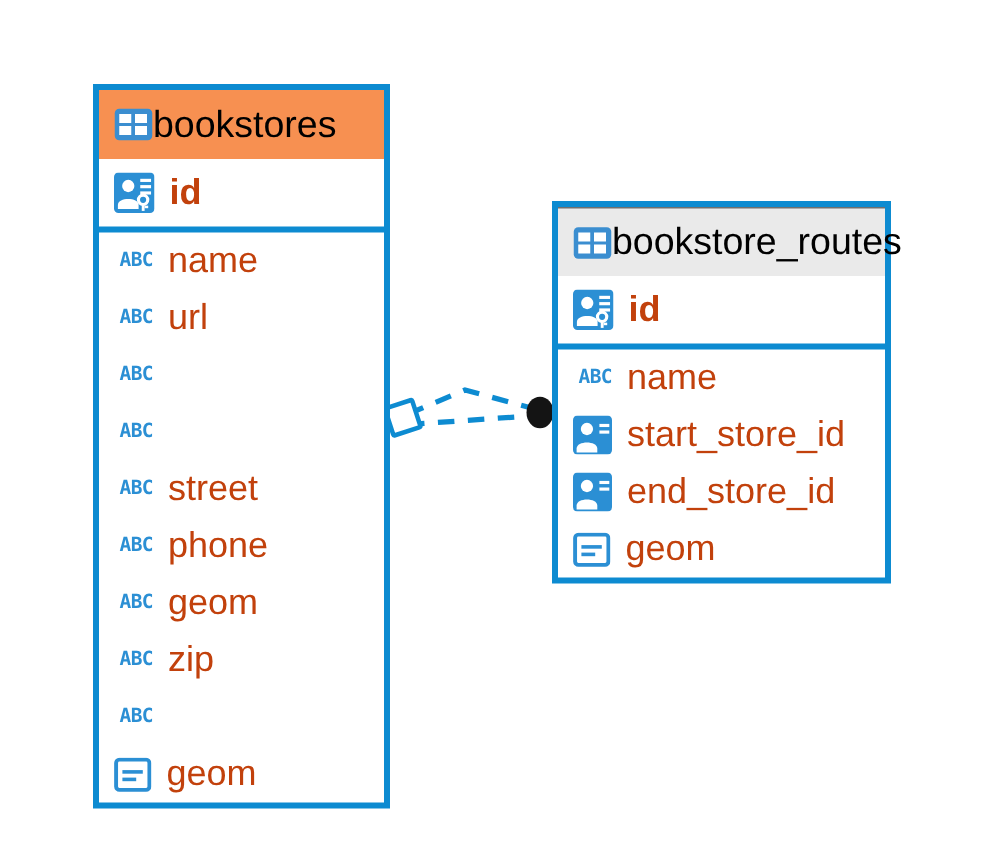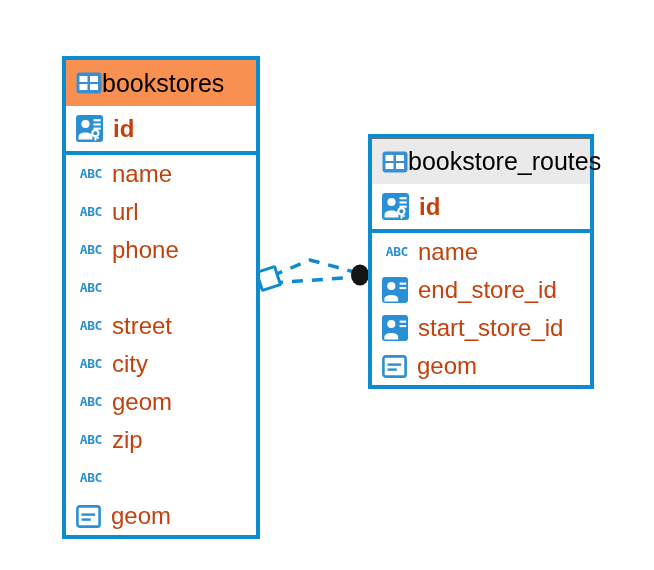--- a/index.html
+++ b/index.html
@@ -184,38 +184,37 @@
         <div class="field-row">
           <span class="icon abc">
             <span class="abc-text">ABC</span>
           </span>
           <span class="field-name">url</span>
         </div>
         <div class="field-row">
           <span class="icon abc">
             <span class="abc-text">ABC</span>
           </span>
+        </div>
+        <div class="field-row">
+          <span class="icon abc">
+            <span class="abc-text">ABC</span>
+          </span>
+        </div>
+        <div class="field-row">
+          <span class="icon abc">
+            <span class="abc-text">ABC</span>
+          </span>
+          <span class="field-name">street</span>
+        </div>
+        <div class="field-row">
+          <span class="icon abc">
+            <span class="abc-text">ABC</span>
+          </span>
           <span class="field-name">phone</span>
-        </div>
-        <div class="field-row">
-          <span class="icon abc">
-            <span class="abc-text">ABC</span>
-          </span>
-        </div>
-        <div class="field-row">
-          <span class="icon abc">
-            <span class="abc-text">ABC</span>
-          </span>
-          <span class="field-name">street</span>
-        </div>
-        <div class="field-row">
-          <span class="icon abc">
-            <span class="abc-text">ABC</span>
-          </span>
-          <span class="field-name">city</span>
         </div>
         <div class="field-row">
           <span class="icon abc">
             <span class="abc-text">ABC</span>
           </span>
           <span class="field-name">geom</span>
         </div>
         <div class="field-row">
           <span class="icon abc">
             <span class="abc-text">ABC</span>
@@ -281,31 +280,31 @@
           <span class="field-name">name</span>
         </div>
         <div class="field-row">
           <span class="icon fk"><svg viewBox="0 0 26 26">
               <rect x="0" y="0" width="26" height="26" rx="3" fill="#2b8fd4"></rect>
               <circle cx="9.3" cy="9" r="4.1" fill="#ffffff"></circle>
               <path d="M 2.4 22 C 2.4 16.6 16.2 16.6 16.2 22 L 16.2 24.6 L 2.4 24.6 Z" fill="#ffffff"></path>
               <rect x="17.6" y="5.6" width="6.6" height="2.1" fill="#ffffff"></rect>
               <rect x="17.6" y="10" width="6.6" height="2.1" fill="#ffffff"></rect>
             </svg></span>
-          <span class="field-name">end_store_id</span>
+          <span class="field-name">start_store_id</span>
         </div>
         <div class="field-row">
           <span class="icon fk"><svg viewBox="0 0 26 26">
               <rect x="0" y="0" width="26" height="26" rx="3" fill="#2b8fd4"></rect>
               <circle cx="9.3" cy="9" r="4.1" fill="#ffffff"></circle>
               <path d="M 2.4 22 C 2.4 16.6 16.2 16.6 16.2 22 L 16.2 24.6 L 2.4 24.6 Z" fill="#ffffff"></path>
               <rect x="17.6" y="5.6" width="6.6" height="2.1" fill="#ffffff"></rect>
               <rect x="17.6" y="10" width="6.6" height="2.1" fill="#ffffff"></rect>
             </svg></span>
-          <span class="field-name">start_store_id</span>
+          <span class="field-name">end_store_id</span>
         </div>
         <div class="field-row">
           <span class="icon geom"><svg viewBox="0 0 25 23">
               <rect x="1.4" y="1.4" width="22.2" height="20.2" rx="2.2" fill="#ffffff" stroke="#2b8fd4" stroke-width="2.6"></rect>
               <rect x="5.6" y="8.4" width="13.6" height="2.4" fill="#2b8fd4"></rect>
               <rect x="5.6" y="13.4" width="9.2" height="2.4" fill="#2b8fd4"></rect>
             </svg></span>
           <span class="field-name">geom</span>
         </div>
       </div>

